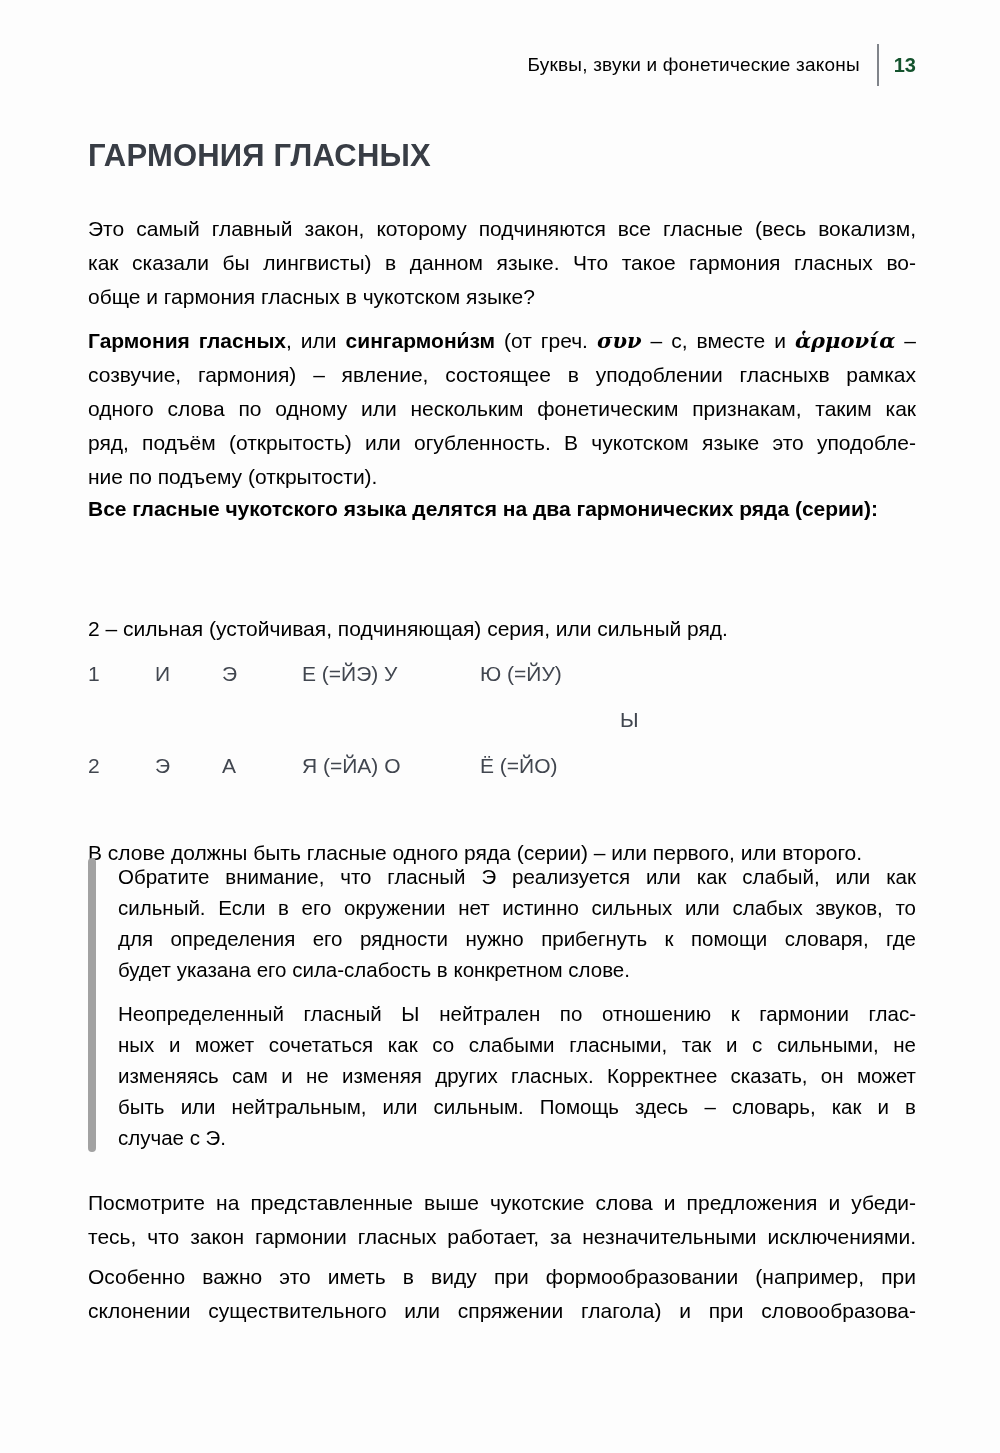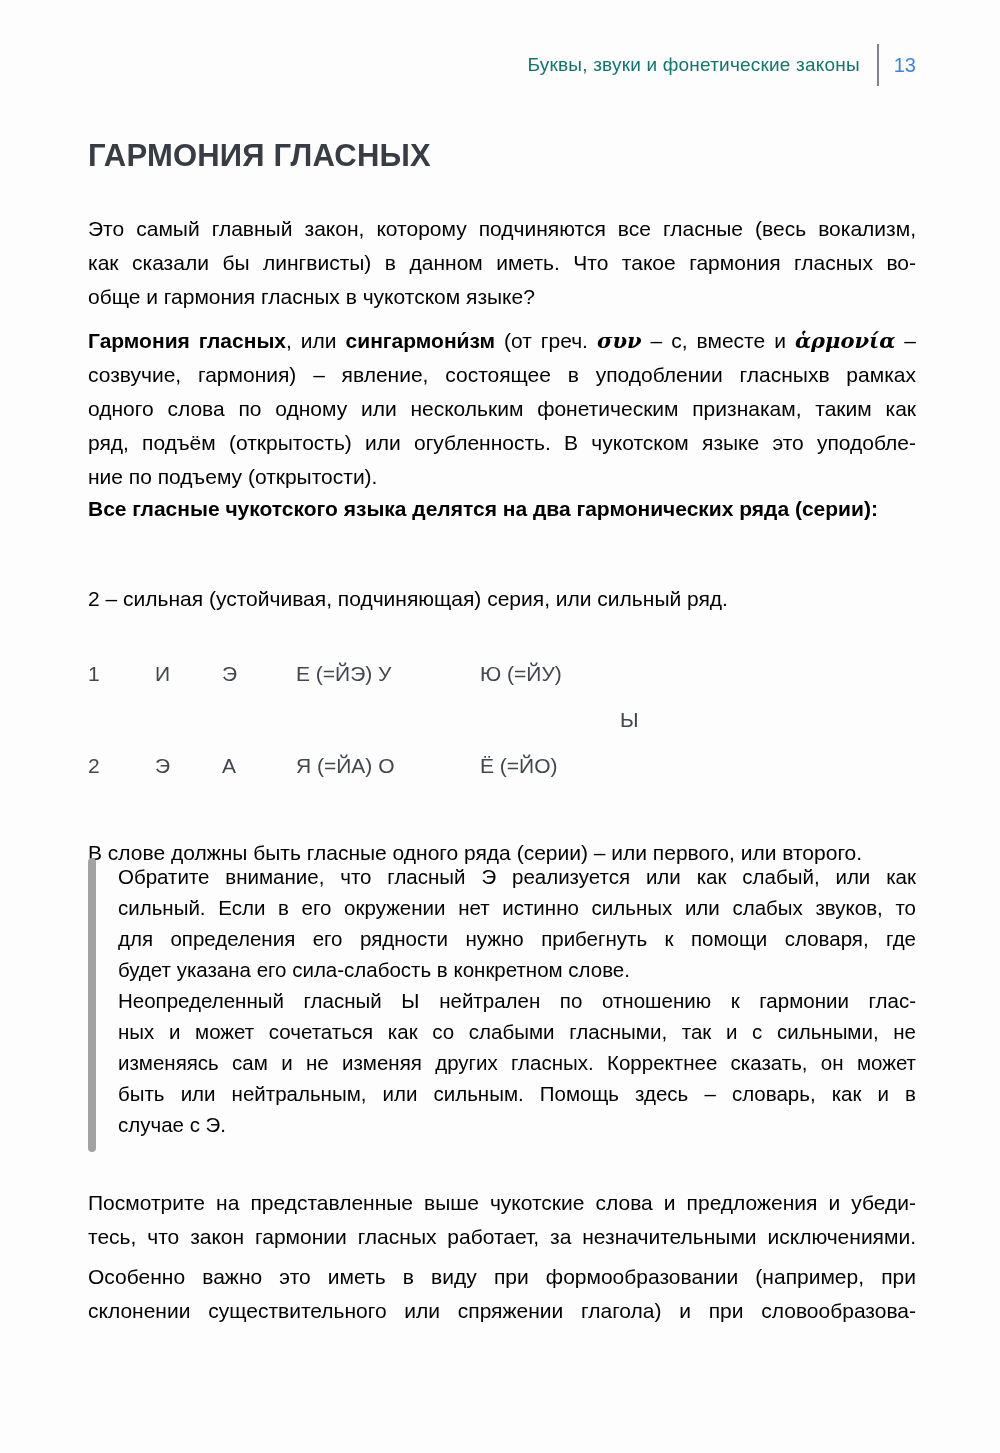--- a/index.html
+++ b/index.html
@@ -11,23 +11,23 @@
     position:relative;
     overflow:hidden;
   }
   .page { position:absolute; inset:0; background:#fdfdfd; }
 
   
   .running-head {
     position:absolute; top:44px; left:0; right:84px; height:42px;
     display:flex; justify-content:flex-end; align-items:center;
   }
-  .rh-title { font-size:19px; color:#0f766e; letter-spacing:.2px; }
+  .rh-title { font-size:19px; color:#000000; letter-spacing:.2px; }
   .rh-divider { width:2px; height:42px; background:#565b63; opacity:.75; margin:0 15px 0 17px; }
-  .rh-num { font-size:20px; font-weight:400; color:#3b82f6; }
+  .rh-num { font-size:20px; font-weight:700; color:#14532d; }
 
   
   .doc-title {
     position:absolute; top:138px; left:88px;
     font-size:31px; font-weight:700; color:#383d45; letter-spacing:.2px;
   }
 
   
   .col { position:absolute; left:88px; width:828px; }
   .t-line {
@@ -36,62 +36,62 @@
     color:#000000; white-space:normal;
   }
   .t-end { text-align-last:left; }
   .bold { font-weight:700; }
   .greek { font-family:"DejaVu Serif",serif; font-style:italic;font-weight:bold; }
 
   #intro   { top:212px; }
   #definition { top:324px; }
   #series-heading { top:492px; }
   #item-1  { top:538px; }
-  #item-2  { top:582px; }
+  #item-2  { top:612px; }
 
   
   #vowel-table { top:662px; height:126px; }
   .vrow { position:absolute; left:0; width:828px; height:30px; font-size:21px; }
   .vcell { position:absolute; top:0; white-space:nowrap; }
   .vc-0 { left:0; }  .vc-1 { left:67px; } .vc-2 { left:134px; }
-  .vc-3 { left:208px; } .vc-4 { left:344px;margin-left:48px; }
+  .vc-3 { left:214px; } .vc-4 { left:344px;margin-left:48px; }
   .v-neutral { position:absolute; left:532px; top:46px; font-size:21px; }
   .vrow.r1 { top:0; } .vrow.r2 { top:92px; }
 
   #rule { top:836px; }
 
   
   #note { top:856px; }
   .note-bar {
     position:absolute; left:0; top:2px; width:8px; height:294px;
     background:#a2a2a2; border-radius:4px;
   }
   .note-text { margin-left:30px; width:798px; padding-top:5px; }
   .note-text .t-line { line-height:31px; font-size:20.5px; }
-  .note-para + .note-para { }
+  .note-para + .note-para { margin-top:13px; }
 
   #outro-1 { top:1186px; }
   #outro-2 { top:1260px; }
 </style>
 </head>
 <body>
 
 <div class="page">
 
   <div class="running-head">
     <span class="rh-title">Буквы, звуки и фонетические законы</span>
     <span class="rh-divider"></span>
     <span class="rh-num">13</span>
   </div>
 
   <h1 class="doc-title">ГАРМОНИЯ ГЛАСНЫХ</h1>
 
   <div class="col" id="intro">
     <div class="t-line">Это самый главный закон, которому подчиняются все гласные (весь вокализм,</div>
-    <div class="t-line">как сказали бы лингвисты) в данном иметь. Что такое гармония гласных во-</div>
+    <div class="t-line">как сказали бы лингвисты) в данном языке. Что такое гармония гласных во-</div>
     <div class="t-line t-end">обще и гармония гласных в чукотском языке?</div>
   </div>
 
   <div class="col" id="definition">
     <div class="t-line"><b class="bold">Гармония гласных</b><span>, или </span><b class="bold">сингармони́зм</b><span> (от греч. </span><i class="greek">συν</i><span> – с, вместе и </span><i class="greek">ἁρμονία</i><span> –</span></div>
     <div class="t-line">созвучие, гармония) – явление, состоящее в уподоблении гласныхв рамках</div>
     <div class="t-line">одного слова по одному или нескольким фонетическим признакам, таким как</div>
     <div class="t-line">ряд, подъём (открытость) или огубленность. В чукотском языке это уподобле-</div>
     <div class="t-line t-end">ние по подъему (открытости).</div>
   </div>

